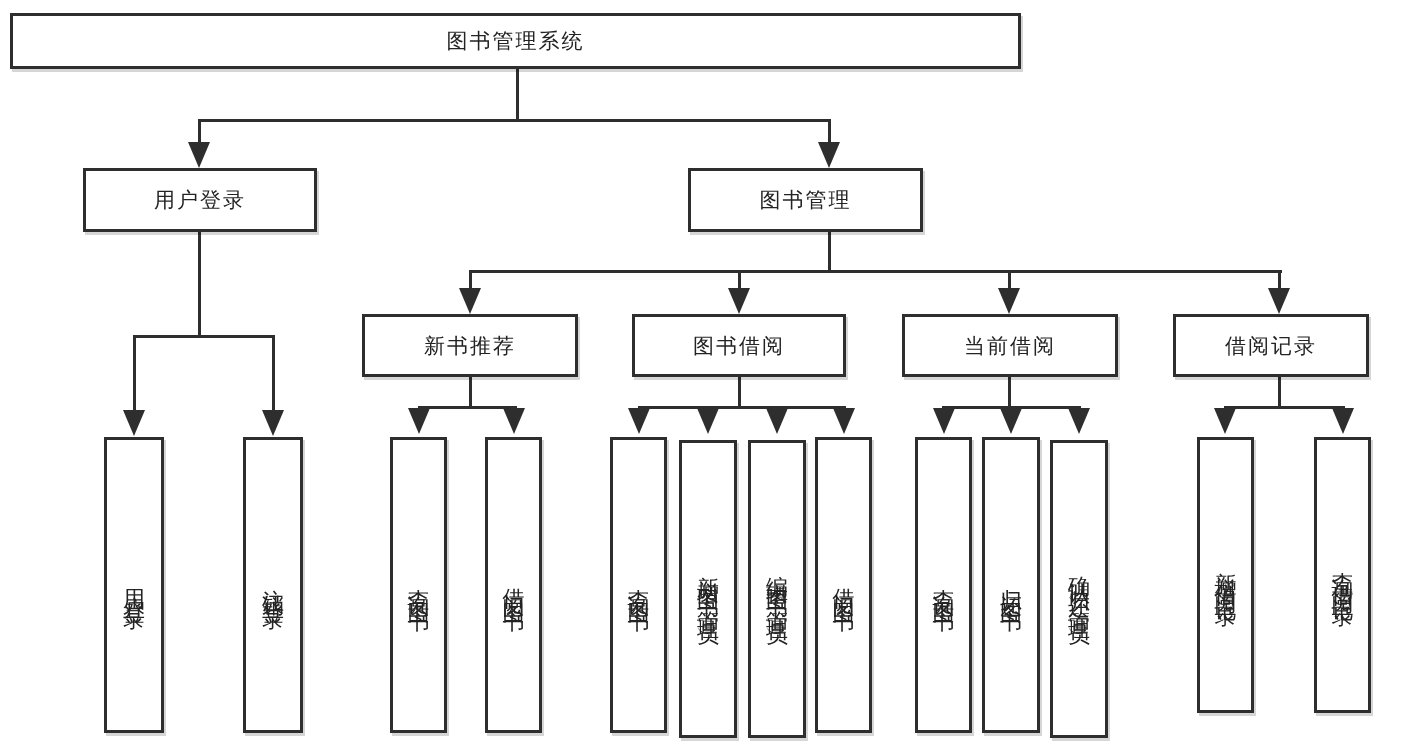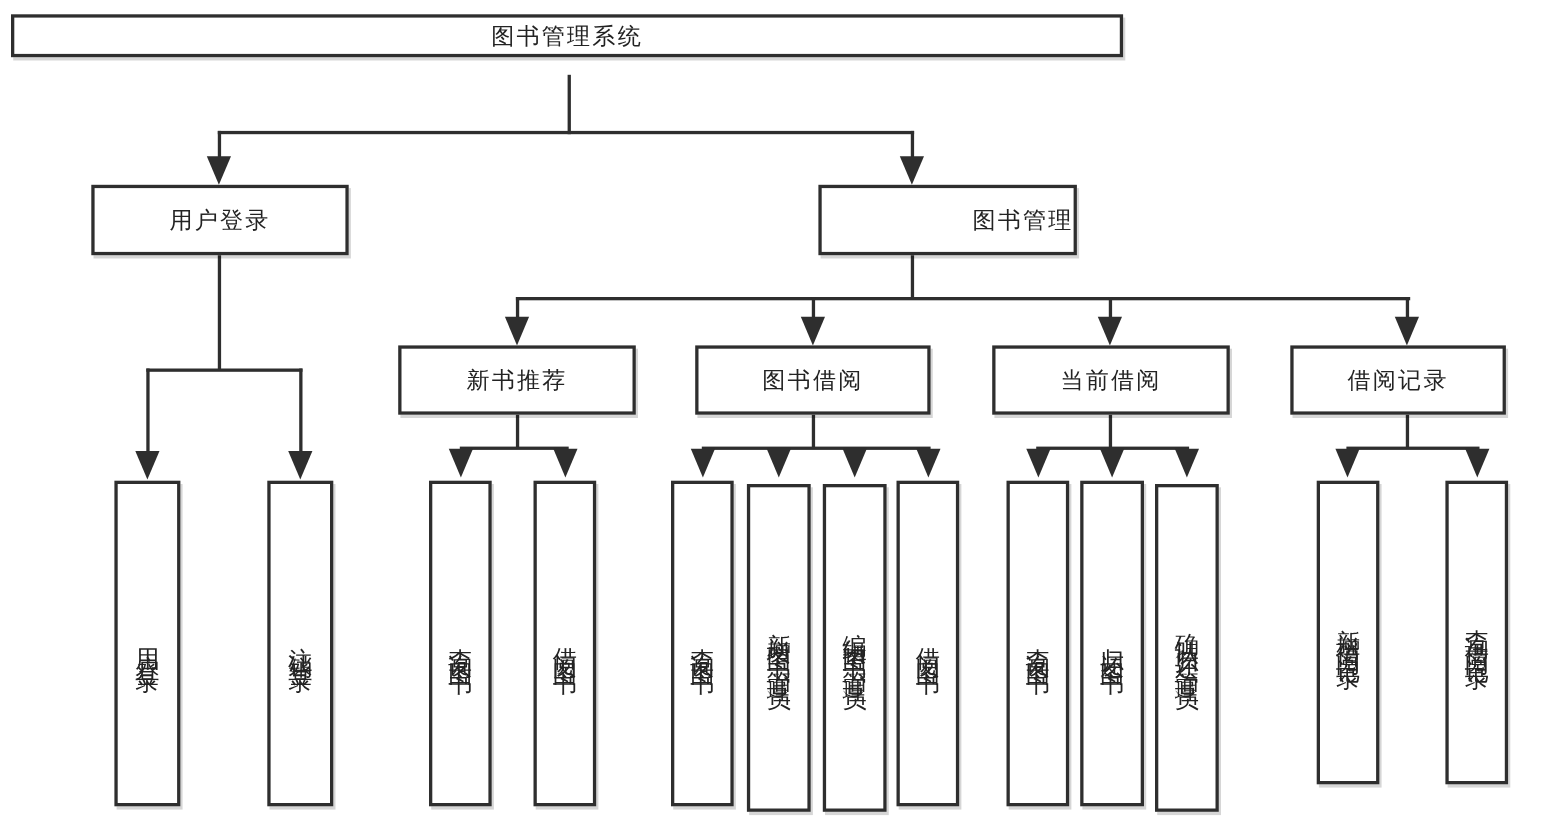--- a/index.html
+++ b/index.html
@@ -76,28 +76,28 @@
   <div class="line" style="left:942px;top:406px;width:139px;height:3px;"></div>
   <div class="arrow" style="left:933px;top:408px;"></div>
   <div class="arrow" style="left:1000px;top:408px;"></div>
   <div class="arrow" style="left:1068px;top:408px;"></div>
 
   <div class="line" style="left:1278px;top:376px;width:3px;height:32px;"></div>
   <div class="line" style="left:1224px;top:406px;width:121px;height:3px;"></div>
   <div class="arrow" style="left:1214px;top:408px;"></div>
   <div class="arrow" style="left:1332px;top:408px;"></div>
 
-  <div class="box" style="left:10px;top:13px;width:1011px;height:39px;">
+  <div class="box" style="left:10px;top:13px;width:1011px;height:56px;">
     <span class="label">图书管理系统</span>
   </div>
 
   <div class="box" style="left:83px;top:168px;width:234px;height:64px;">
     <span class="label">用户登录</span>
   </div>
-  <div class="box" style="left:744px;top:168px;width:235px;height:64px;justify-content:flex-end;">
+  <div class="box" style="left:688px;top:168px;width:235px;height:64px;">
     <span class="label">图书管理</span>
   </div>
 
   <div class="box" style="left:362px;top:314px;width:216px;height:63px;">
     <span class="label">新书推荐</span>
   </div>
   <div class="box" style="left:632px;top:314px;width:214px;height:63px;">
     <span class="label">图书借阅</span>
   </div>
   <div class="box" style="left:902px;top:314px;width:216px;height:63px;">

